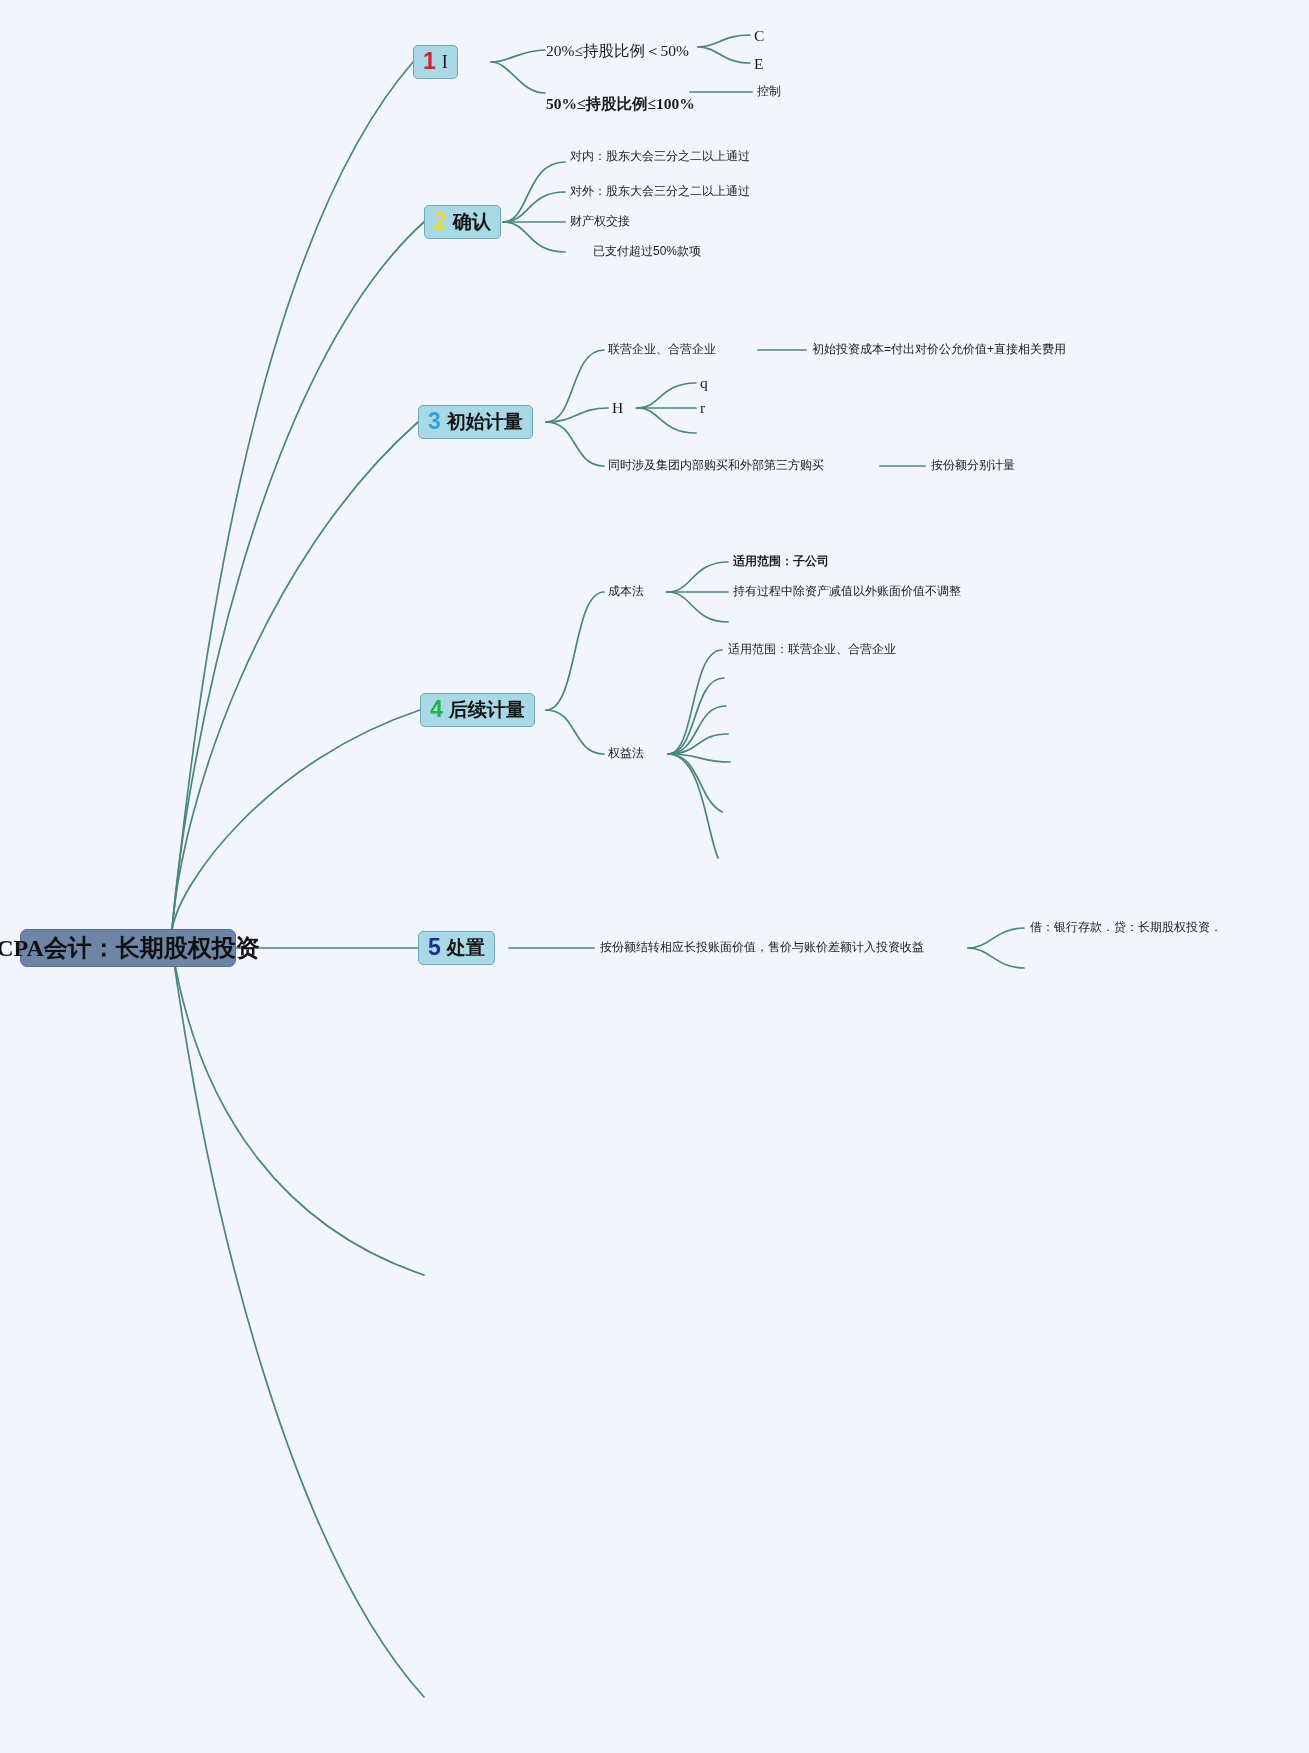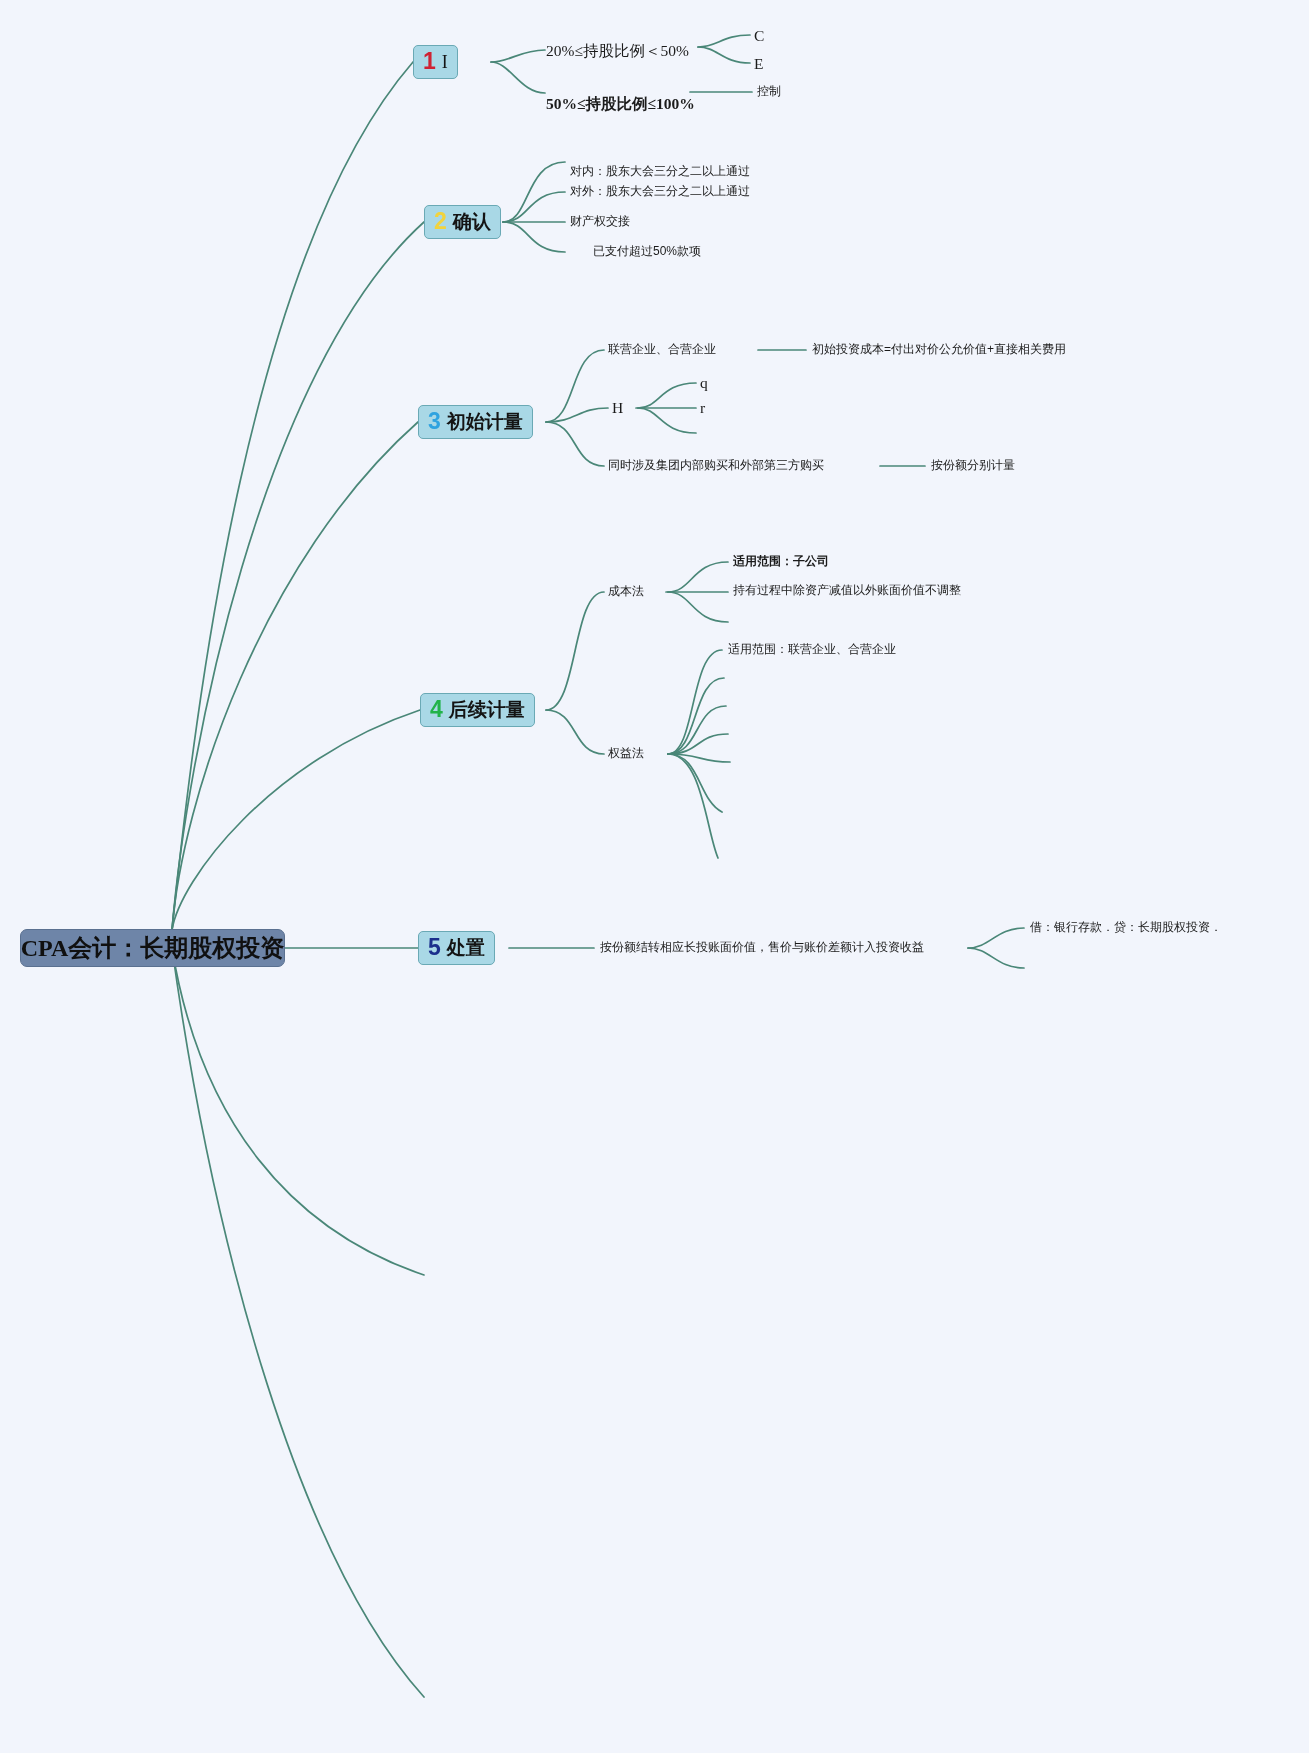--- a/index.html
+++ b/index.html
@@ -9,21 +9,21 @@
     font-family:"Liberation Sans","DejaVu Sans",sans-serif;
     overflow:hidden;
   }
   #canvas{position:relative;width:1309px;height:1753px;}
   svg#edges{position:absolute;left:0;top:0;width:1309px;height:1753px;pointer-events:none;}
 
   
   .root-node{
     position:absolute;
     left:20px;top:929px;
-    width:265px;height:38px;
+    width:216px;height:38px;
     background:#6e85a8;
     border:1px solid #5a7090;
     border-radius:7px;
     display:flex;align-items:center;justify-content:center;
     box-sizing:border-box;
   }
   .root-node .root-label{
     font-family:"Liberation Serif","DejaVu Serif",serif;
     font-weight:bold;
     font-size:24px;
@@ -159,21 +159,21 @@
   <div class="tnode serif" style="left:754px;top:56px;">E</div>
 
   <div class="tnode serif" style="left:546px;top:96px;font-weight:bold;">50%≤持股比例≤100%</div>
   <div class="tnode" style="left:757px;top:85px;">控制</div>
 
   <div class="l1" style="left:424px;top:205px;">
     <span class="num" style="color:#f2d33c;">2</span>
     <span class="txt">确认</span>
   </div>
 
-  <div class="tnode" style="left:570px;top:165px;">对内：股东大会三分之二以上通过</div>
+  <div class="tnode" style="left:570px;top:150px;">对内：股东大会三分之二以上通过</div>
   <div class="tnode" style="left:570px;top:185px;">对外：股东大会三分之二以上通过</div>
   <div class="tnode" style="left:570px;top:215px;">财产权交接</div>
   <div class="tnode" style="left:570px;top:245px;margin-left:23px;">已支付超过50%款项</div>
 
   <div class="l1" style="left:418px;top:405px;">
     <span class="num" style="color:#2fa3e0;">3</span>
     <span class="txt">初始计量</span>
   </div>
 
   <div class="tnode" style="left:608px;top:343px;">联营企业、合营企业</div>
@@ -187,21 +187,21 @@
   <div class="tnode" style="left:608px;top:459px;">同时涉及集团内部购买和外部第三方购买</div>
   <div class="tnode" style="left:931px;top:459px;">按份额分别计量</div>
 
   <div class="l1" style="left:420px;top:693px;">
     <span class="num" style="color:#21b34a;">4</span>
     <span class="txt">后续计量</span>
   </div>
 
   <div class="tnode" style="left:608px;top:585px;">成本法</div>
   <div class="tnode" style="left:733px;top:555px;font-weight:bold;">适用范围：子公司</div>
-  <div class="tnode" style="left:733px;top:585px;font-family:Liberation Mono, monospace;">持有过程中除资产减值以外账面价值不调整</div>
+  <div class="tnode" style="left:733px;top:585px;">持有过程中除资产减值以外账面价值不调整</div>
   <div class="tnode" style="left:733px;top:615px;"></div>
 
   <div class="tnode" style="left:608px;top:747px;">权益法</div>
   <div class="tnode" style="left:728px;top:643px;">适用范围：联营企业、合营企业</div>
   <div class="tnode" style="left:730px;top:671px;"></div>
   <div class="tnode" style="left:732px;top:699px;"></div>
   <div class="tnode" style="left:734px;top:727px;"></div>
   <div class="tnode" style="left:736px;top:755px;"></div>
   <div class="tnode" style="left:728px;top:805px;"></div>
   <div class="tnode" style="left:724px;top:851px;"></div>

